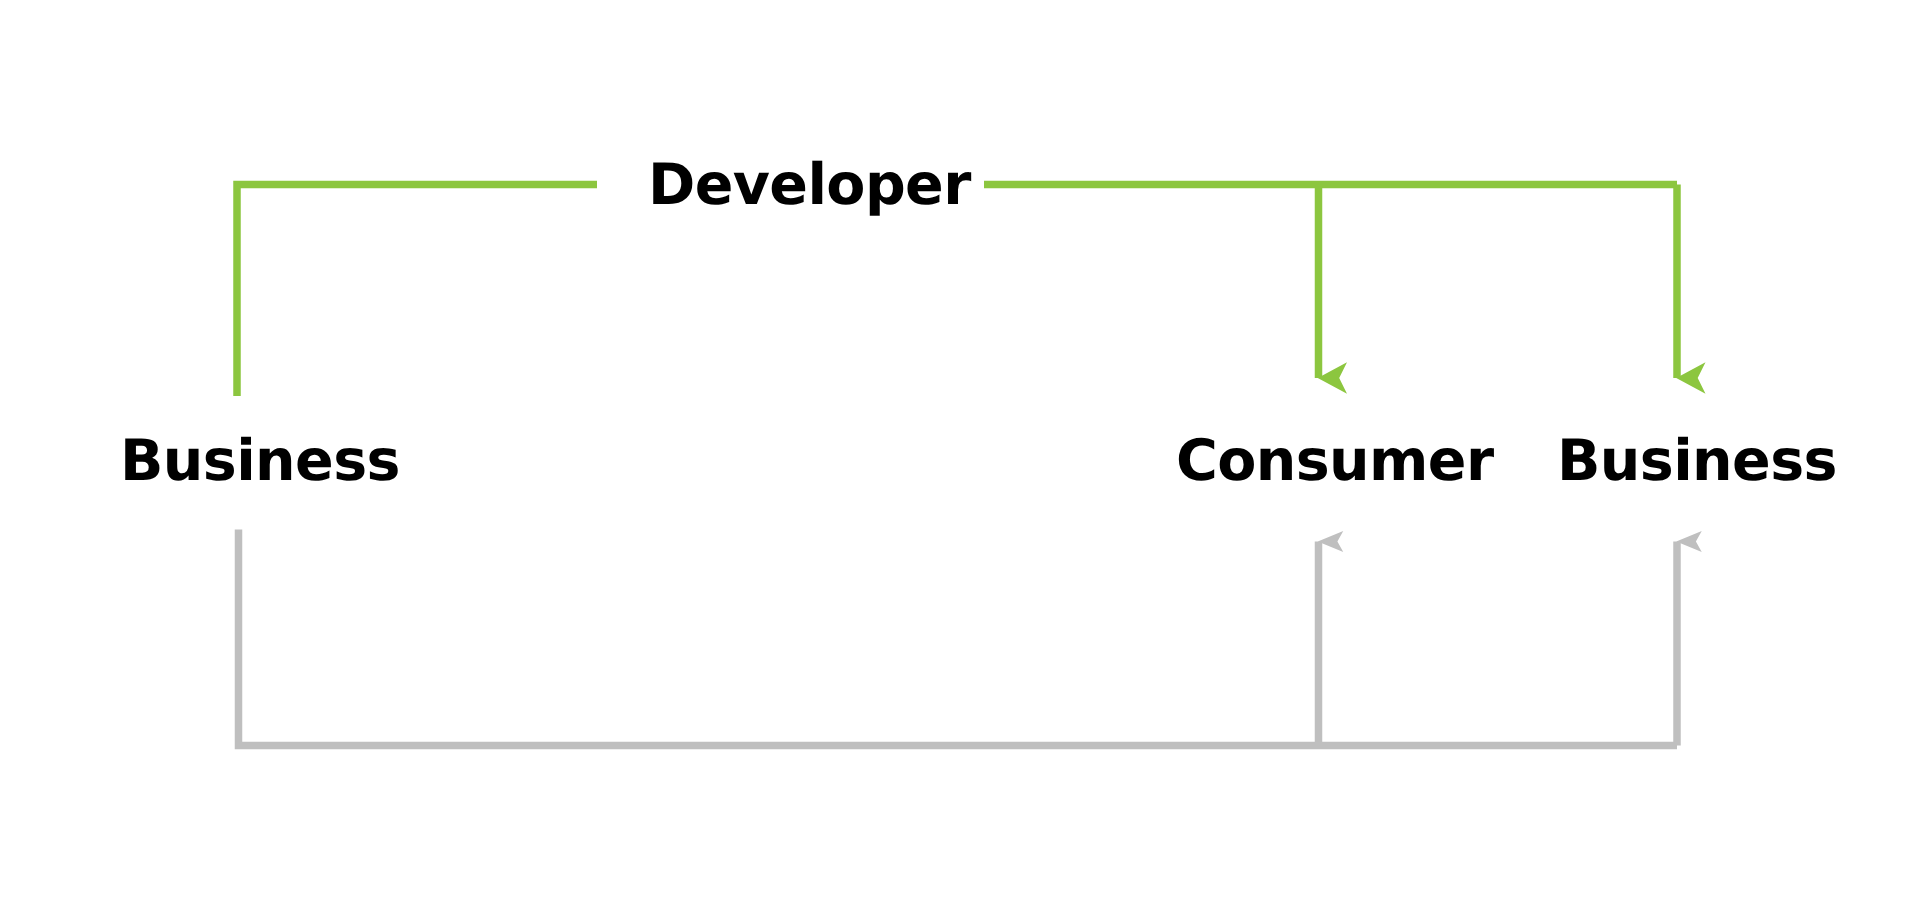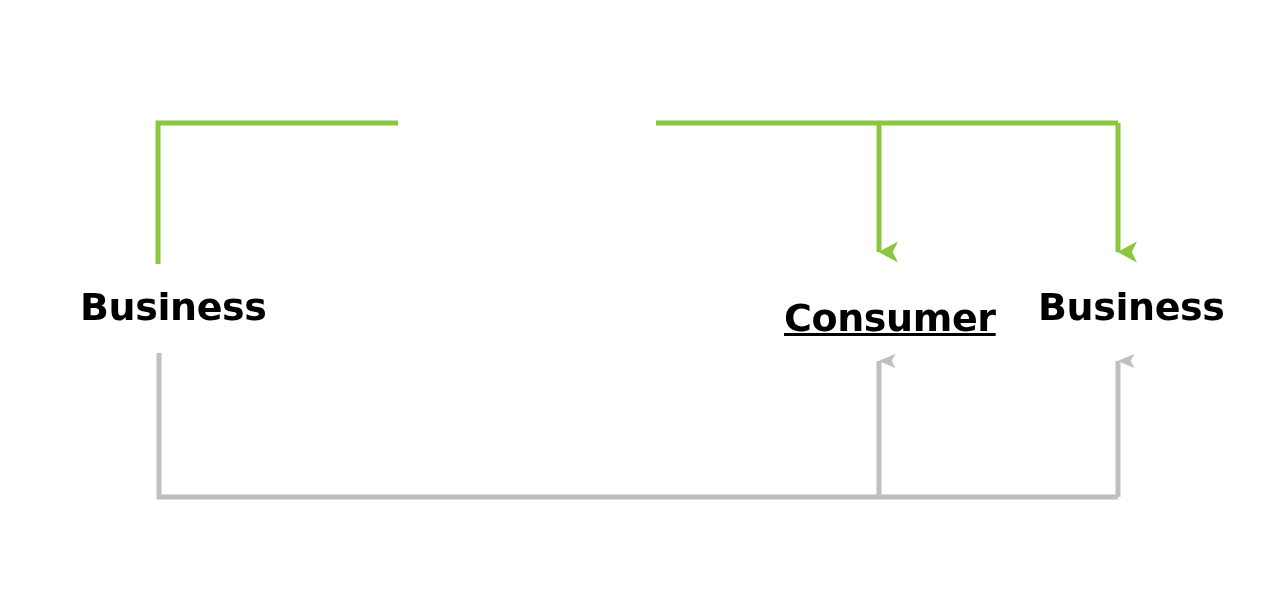--- a/index.html
+++ b/index.html
@@ -44,22 +44,21 @@
     left: 432px;
     top: 104px;
   }
   
   #label-business-left {
     left: 80px;
     top: 288px;
   }
   #label-consumer {
     left: 784px;
-    top: 299px;
-    text-decoration: underline;
+    top: 288px;
   }
   #label-business-right {
     left: 1038px;
     top: 288px;
   }
 </style>
 </head>
 <body>
 
 <div id="diagram-root">
@@ -91,20 +90,21 @@
     <g>
 
       <path d="M 159 353 L 159 497 L 1118 497" fill="none" stroke="#BFBFBF" stroke-width="5" stroke-linecap="butt" stroke-linejoin="miter"></path>
 
       <path d="M 879 497 L 879 361" fill="none" stroke="#BFBFBF" stroke-width="5" stroke-linecap="butt" marker-end="url(#arrow-gray-up)"></path>
 
       <path d="M 1118 497 L 1118 361" fill="none" stroke="#BFBFBF" stroke-width="5" stroke-linecap="butt" marker-end="url(#arrow-gray-up)"></path>
     </g>
   </svg>
 
+  <div class="node-label" id="label-developer">Developer</div>
 
   <div class="node-label" id="label-business-left">Business</div>
 
   <div class="node-label" id="label-consumer">Consumer</div>
 
   <div class="node-label" id="label-business-right">Business</div>
 
 </div>
 
 </body></html>

